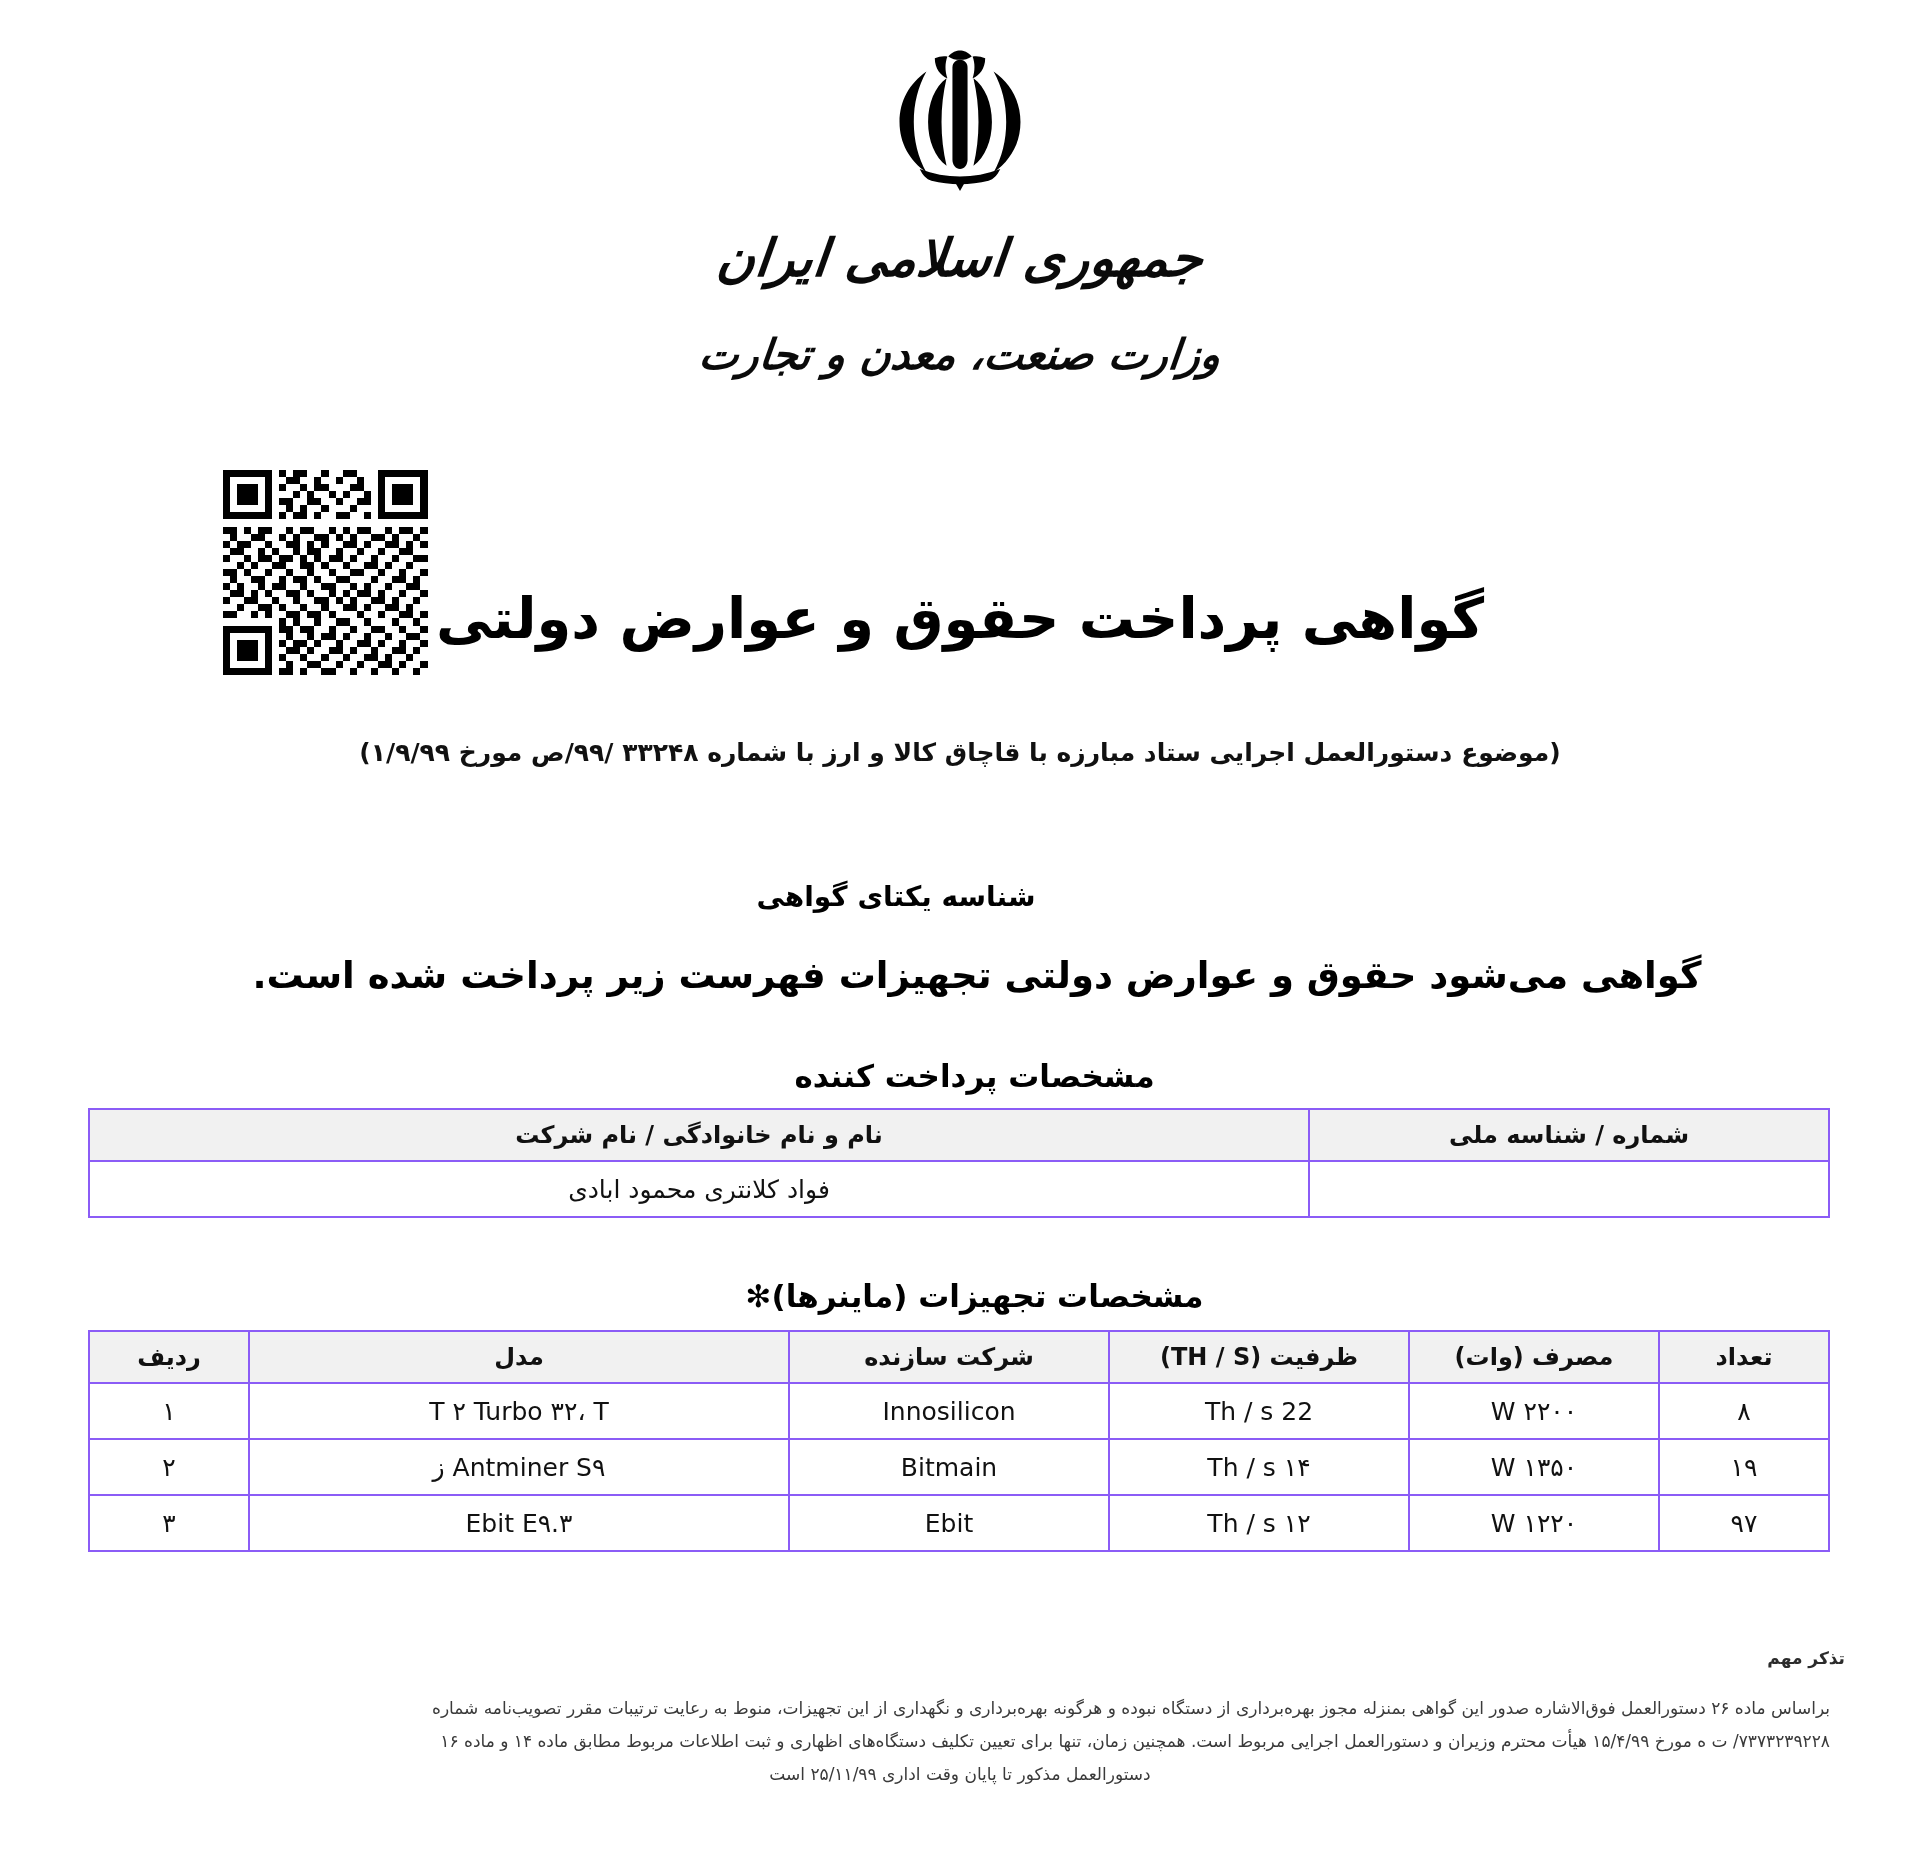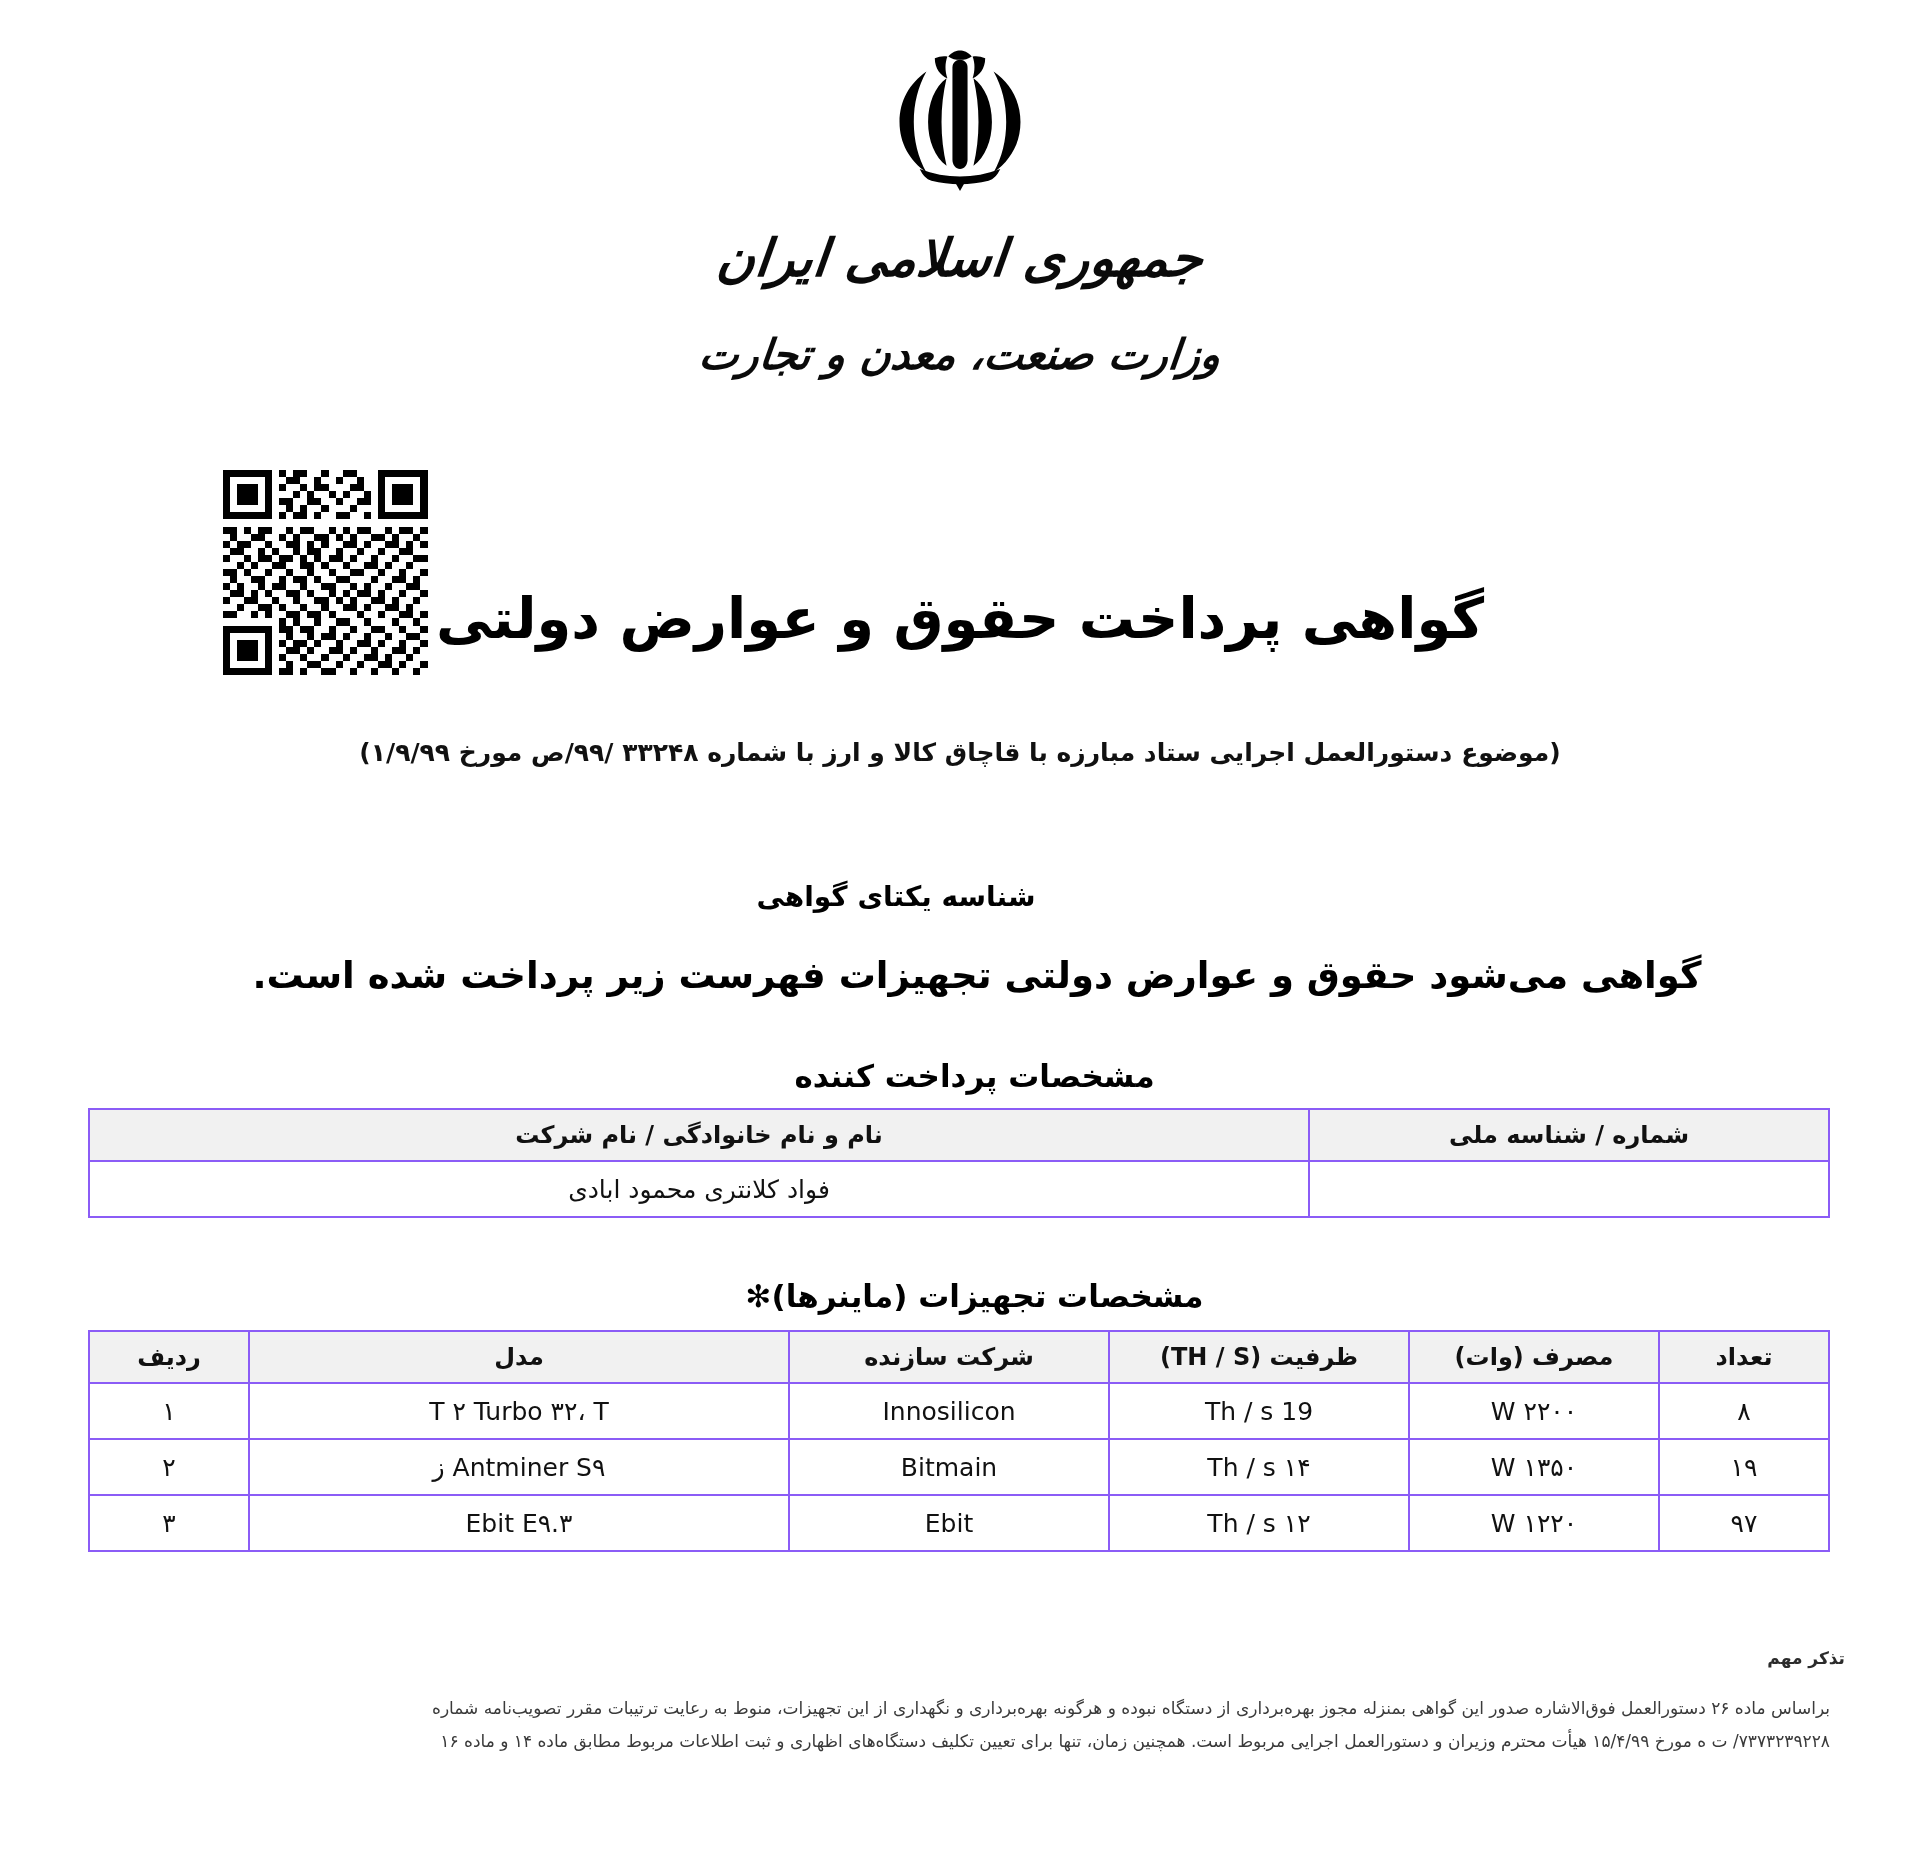--- a/index.html
+++ b/index.html
@@ -503,21 +503,21 @@
         <th>ظرفیت (TH / S)</th>
         <th>شرکت سازنده</th>
         <th>مدل</th>
         <th>ردیف</th>
       </tr>
     </thead>
     <tbody>
       <tr>
         <td>۸</td>
         <td>۲۲۰۰ W</td>
-        <td>19 Th / s</td>
+        <td>22 Th / s</td>
         <td class="maker">Innosilicon</td>
         <td>T ۲ Turbo ۳۲، T</td>
         <td>۱</td>
       </tr>
       <tr>
         <td>۱۹</td>
         <td>۱۳۵۰ W</td>
         <td>۱۴ Th / s</td>
         <td class="maker">Bitmain</td>
         <td>Antminer S۹ ز</td>
@@ -531,15 +531,16 @@
         <td>Ebit E۹.۳</td>
         <td>۳</td>
       </tr>
     </tbody>
   </table>
 
   <div class="note-label">تذکر مهم</div>
   <div class="footer-block">
     <p>براساس ماده ۲۶ دستورالعمل فوق‌الاشاره صدور این گواهی بمنزله مجوز بهره‌برداری از دستگاه نبوده و هرگونه بهره‌برداری و نگهداری از این تجهیزات، منوط به رعایت ترتیبات مقرر تصویب‌نامه شماره</p>
     <p>۷۳۷۳۲۳۹۲۲۸/ ت ه مورخ ۱۵/۴/۹۹ هیأت محترم وزیران و دستورالعمل اجرایی مربوط است. همچنین زمان، تنها برای تعیین تکلیف دستگاه‌های اظهاری و ثبت اطلاعات مربوط مطابق ماده ۱۴ و ماده ۱۶</p>
+    <p class="footer-last">دستورالعمل مذکور تا پایان وقت اداری ۲۵/۱۱/۹۹ است</p>
   </div>
 
 </div>
 
 </body></html>

